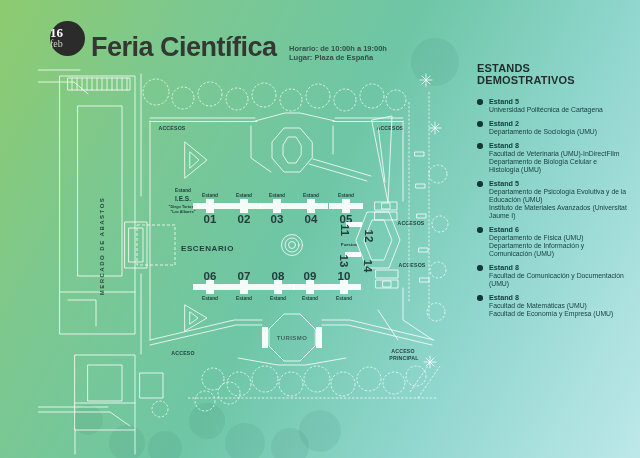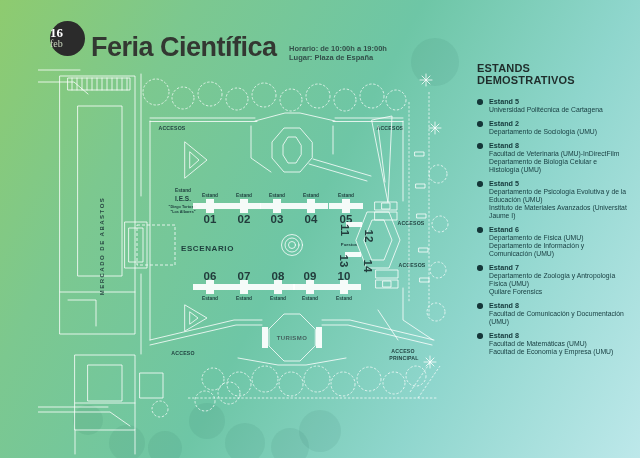--- a/index.html
+++ b/index.html
@@ -343,28 +343,20 @@
     <div class="item">
       <span class="bullet"></span>
       <div class="item-name">Estand 6</div>
       <div>
             <div class="item-line">Departamento de Física (UMU)</div>
             <div class="item-line">Departamento de Información y Comunicación (UMU)</div>
           </div>
     </div>
 
 
-    <div class="item">
-      <span class="bullet"></span>
-      <div class="item-name">Estand 7</div>
-      <div>
-            <div class="item-line">Departamento de Zoología y Antropología Física (UMU)</div>
-            <div class="item-line">Quilare Forensics</div>
-          </div>
-    </div>
 
 
     <div class="item">
       <span class="bullet"></span>
       <div class="item-name">Estand 8</div>
       <div>
             <div class="item-line">Facultad de Comunicación y Documentación (UMU)</div>
           </div>
     </div>
 

